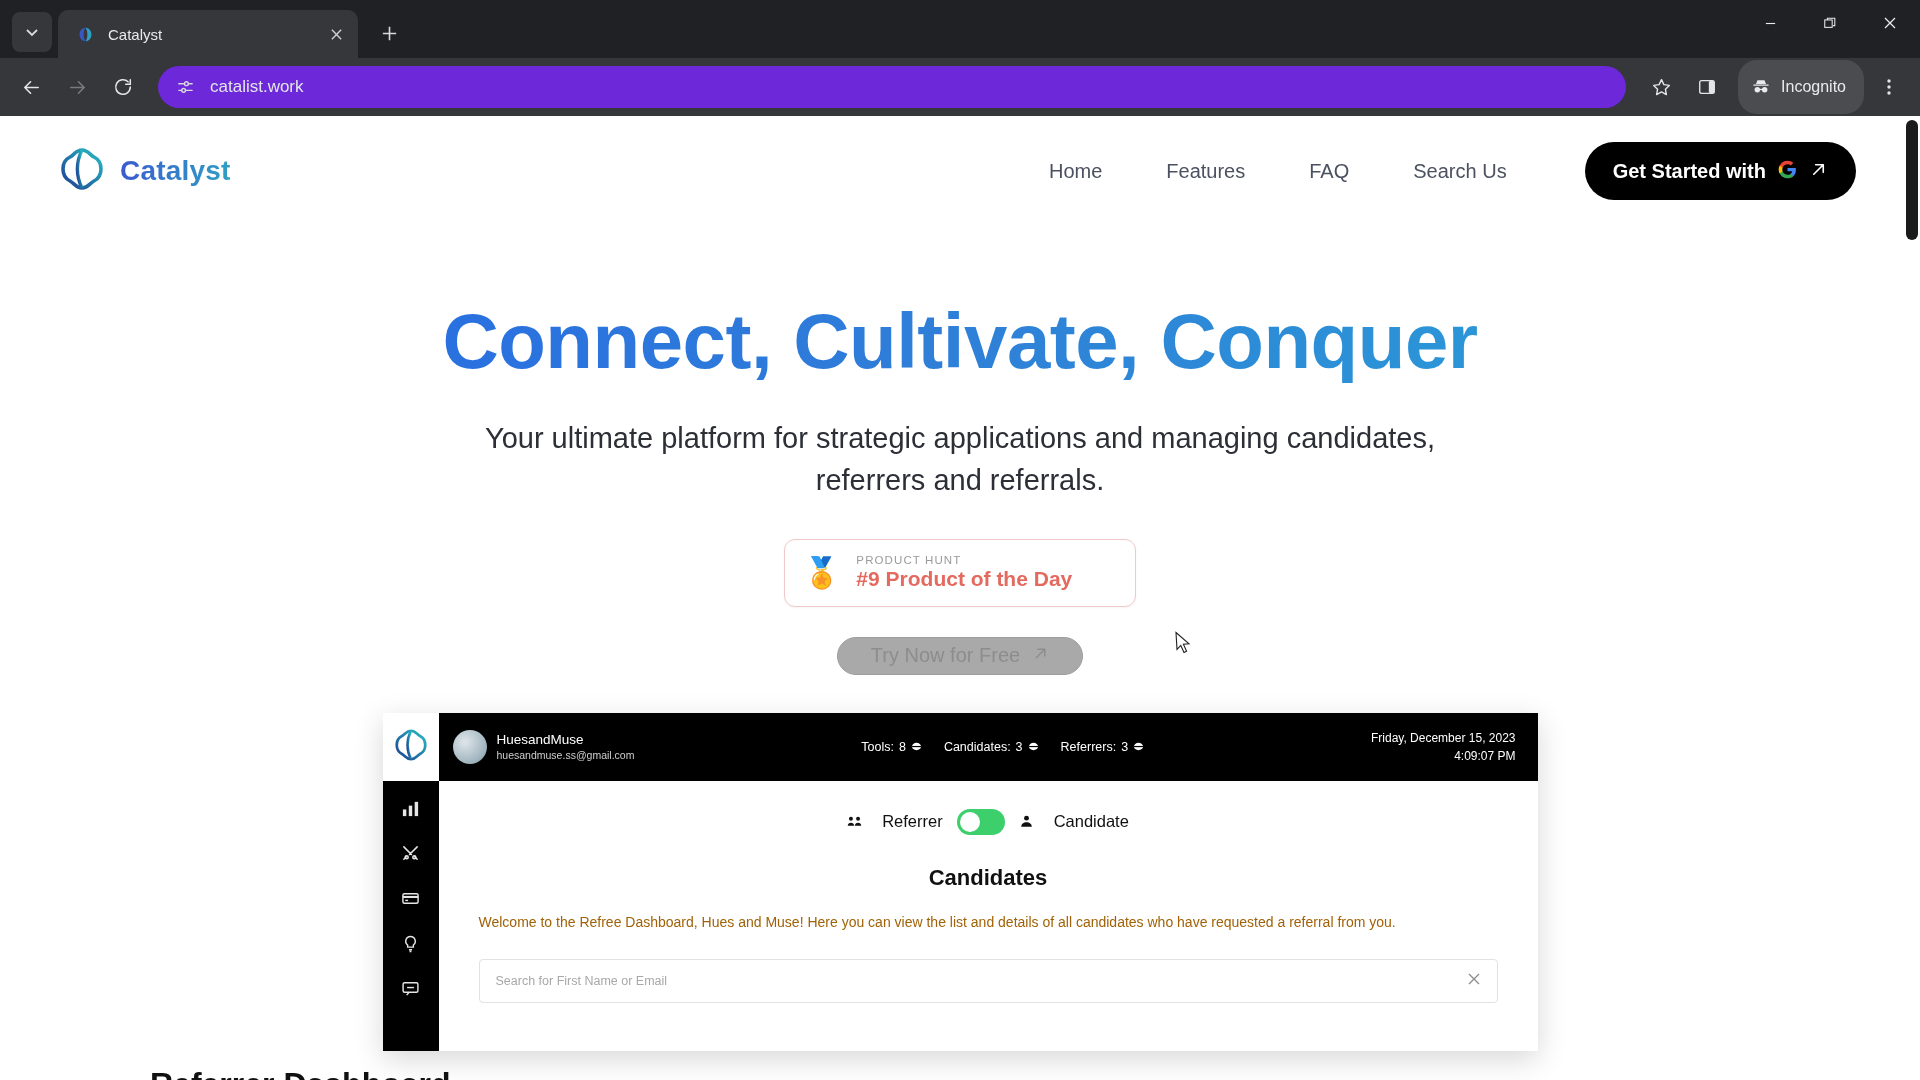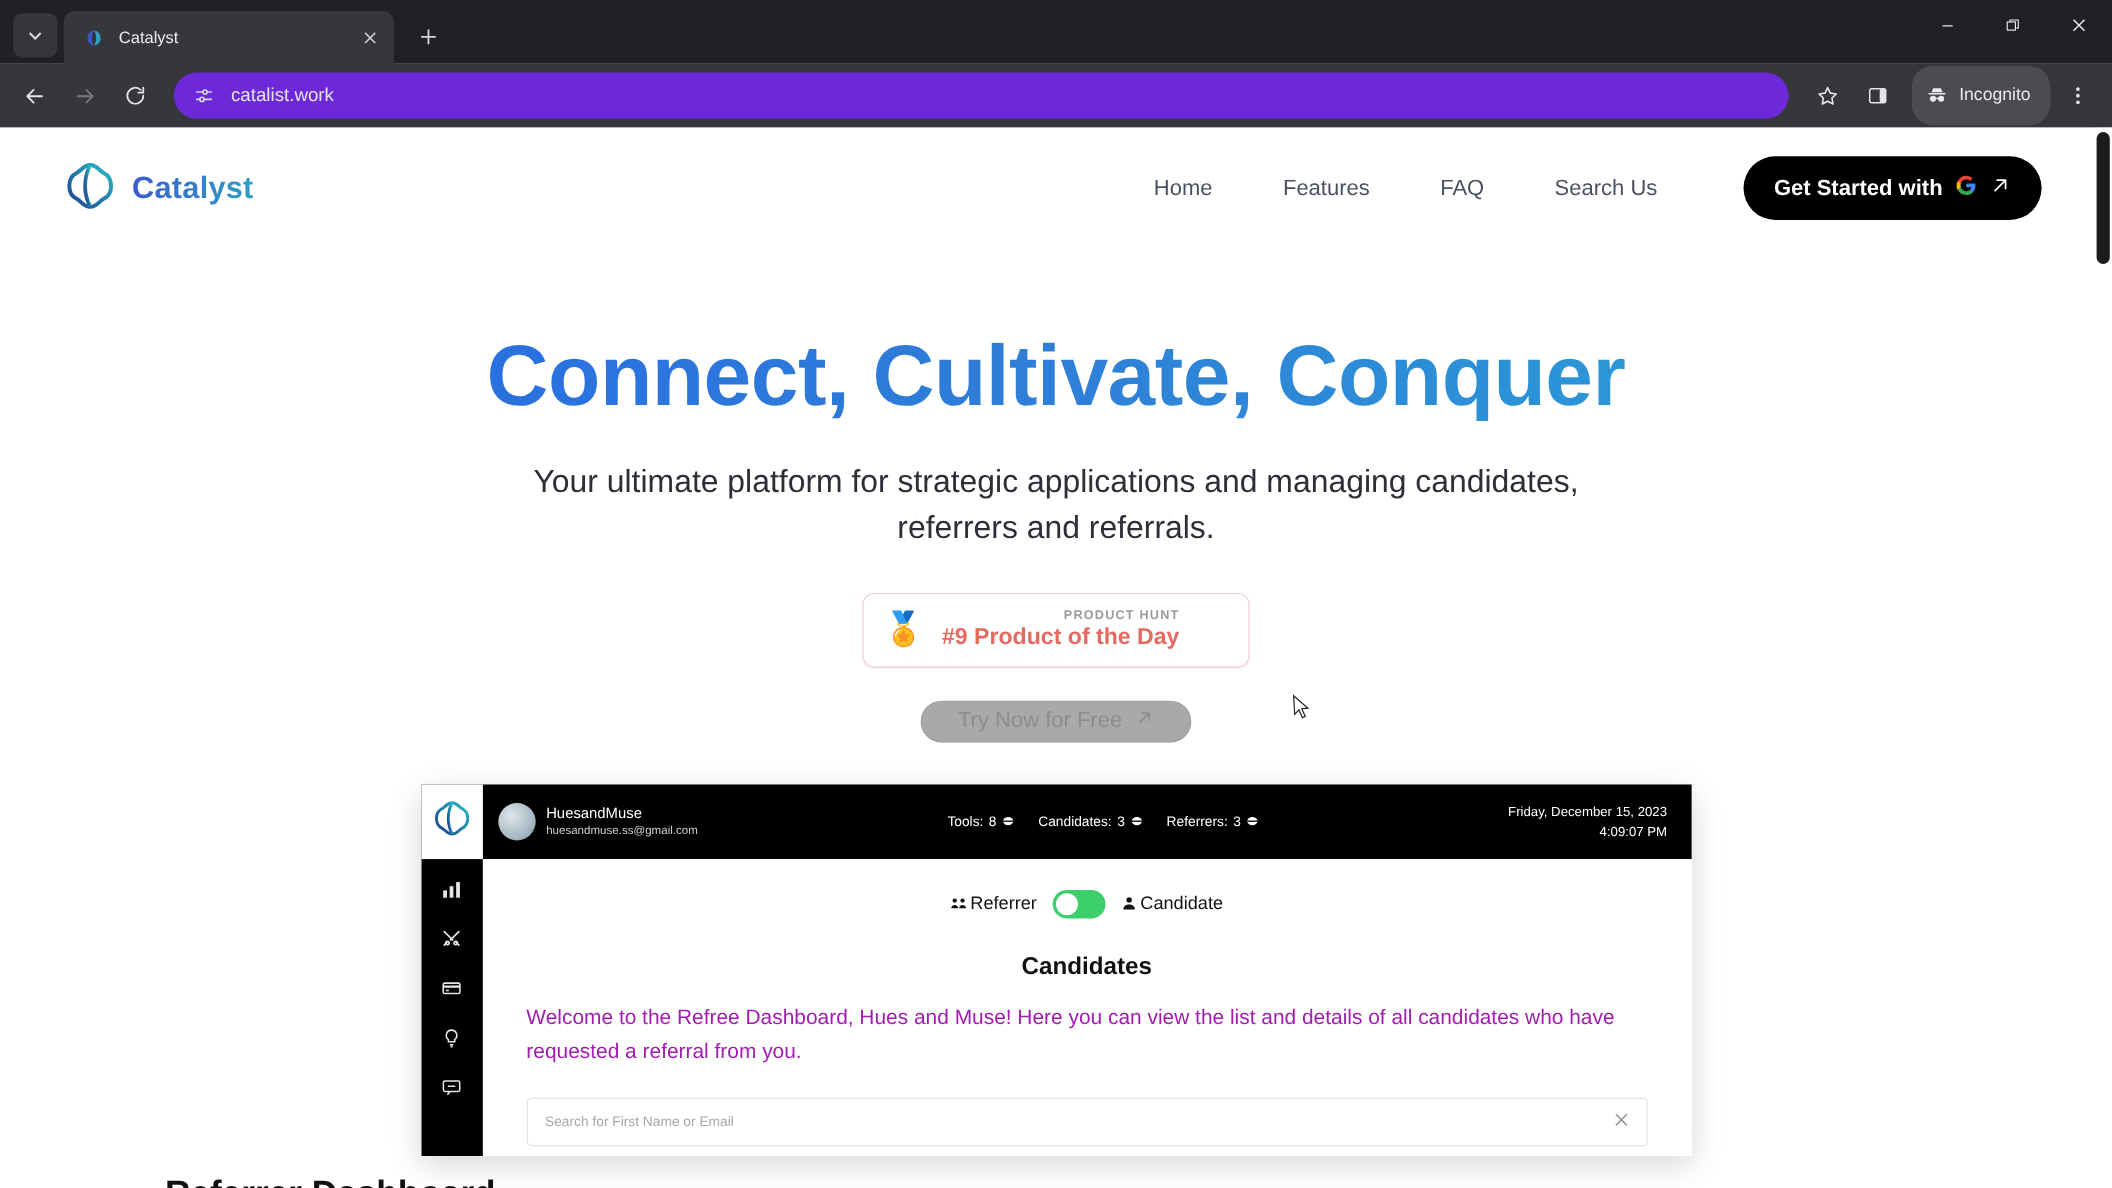--- a/index.html
+++ b/index.html
@@ -149,21 +149,21 @@
   .ph-badge {
     margin: 38px auto 0; width: 352px; height: 68px;
     border: 1px solid #f0c8c8; border-radius: 11px; background: #fff;
     display: flex; align-items: center; padding: 0 18px; gap: 16px;
     cursor: pointer; box-shadow: 0 1px 3px rgba(0,0,0,.04);
   }
   .ph-medal { font-size: 30px; line-height: 1; }
   .ph-text { text-align: left; }
   .ph-kicker {
     font-size: 11.5px; letter-spacing: 1.1px; color: #9b9b9b;
-    font-weight: 700; text-transform: uppercase; text-align: right;
+    font-weight: 400; text-transform: uppercase;
   }
   .ph-title { font-size: 21px; font-weight: 700; color: #e4695f; margin-top: 1px; }
 
   .try-btn {
     margin: 30px auto 0; height: 38px; width: 246px;
     border-radius: 26px; background: #a9a9a9;
     display: flex; align-items: center; justify-content: center; gap: 12px;
     cursor: pointer; border: 1px solid #9d9d9d;
   }
   .try-btn span { font-size: 20px; color: #8d8d8d; }
@@ -203,32 +203,32 @@
     display: flex; flex-direction: column; align-items: center;
     padding-top: 18px; gap: 26px;
   }
   .dash-side-icon { color: #e6e6e6; display: flex; cursor: pointer; }
   .dash-main { flex: 1 1 auto; background: #fff; padding: 22px 40px 0; position: relative; }
 
   .toggle-row {
     display: flex; align-items: center; justify-content: center;
     gap: 14px; margin-top: 6px;
   }
-  .toggle-label { font-size: 16.5px; color: #111; display: flex; align-items: center; gap: 3px; font-weight: 500; }
+  .toggle-label { font-size: 16.5px; color: #111; display: flex; align-items: center; gap: 20px; font-weight: 500; }
   .switch {
     width: 48px; height: 26px; border-radius: 13px; background: #3ecf6d;
     position: relative; cursor: pointer; flex: 0 0 auto;
   }
   .switch .knob {
     position: absolute; left: 3px; top: 3px; width: 20px; height: 20px;
     border-radius: 50%; background: #fff;
   }
   .dash-h2 { text-align: center; font-size: 22px; font-weight: 700; color: #111; margin-top: 30px; }
   .dash-desc {
-    margin-top: 20px; font-size: 19px; color: #a21caf; line-height: 1.62;
+    margin-top: 20px; font-size: 14px; color: #a16207; line-height: 1.62;
     max-width: 1010px;
   }
   .dash-search {
     margin-top: 26px; height: 44px; border: 1px solid #e2e2e2; border-radius: 4px;
     display: flex; align-items: center; padding: 0 16px; background: #fff;
   }
   .dash-search-ph { flex: 1 1 auto; font-size: 12.5px; color: #a8a8a8; }
   .dash-search-x { color: #8d8d8d; font-size: 16px; cursor: pointer; }
 
   

